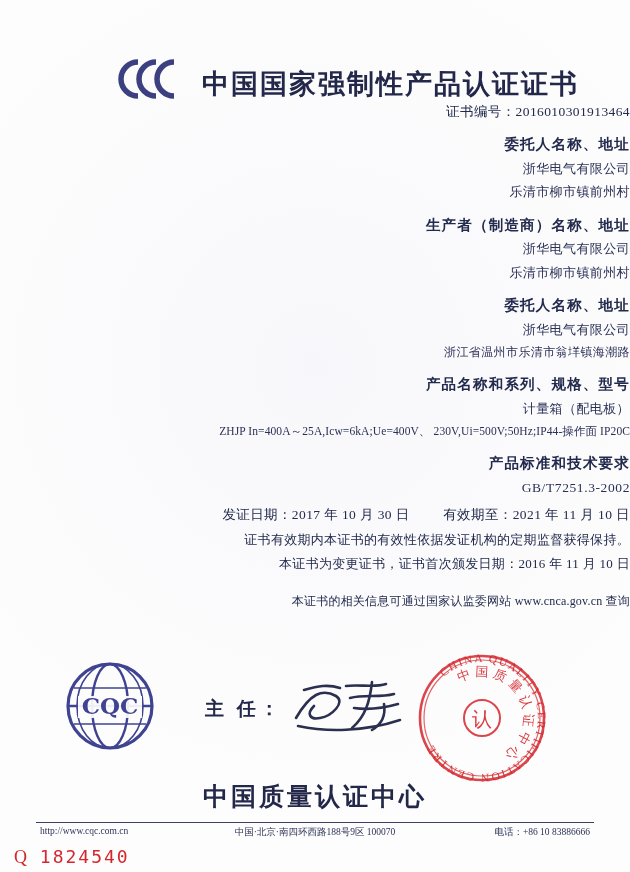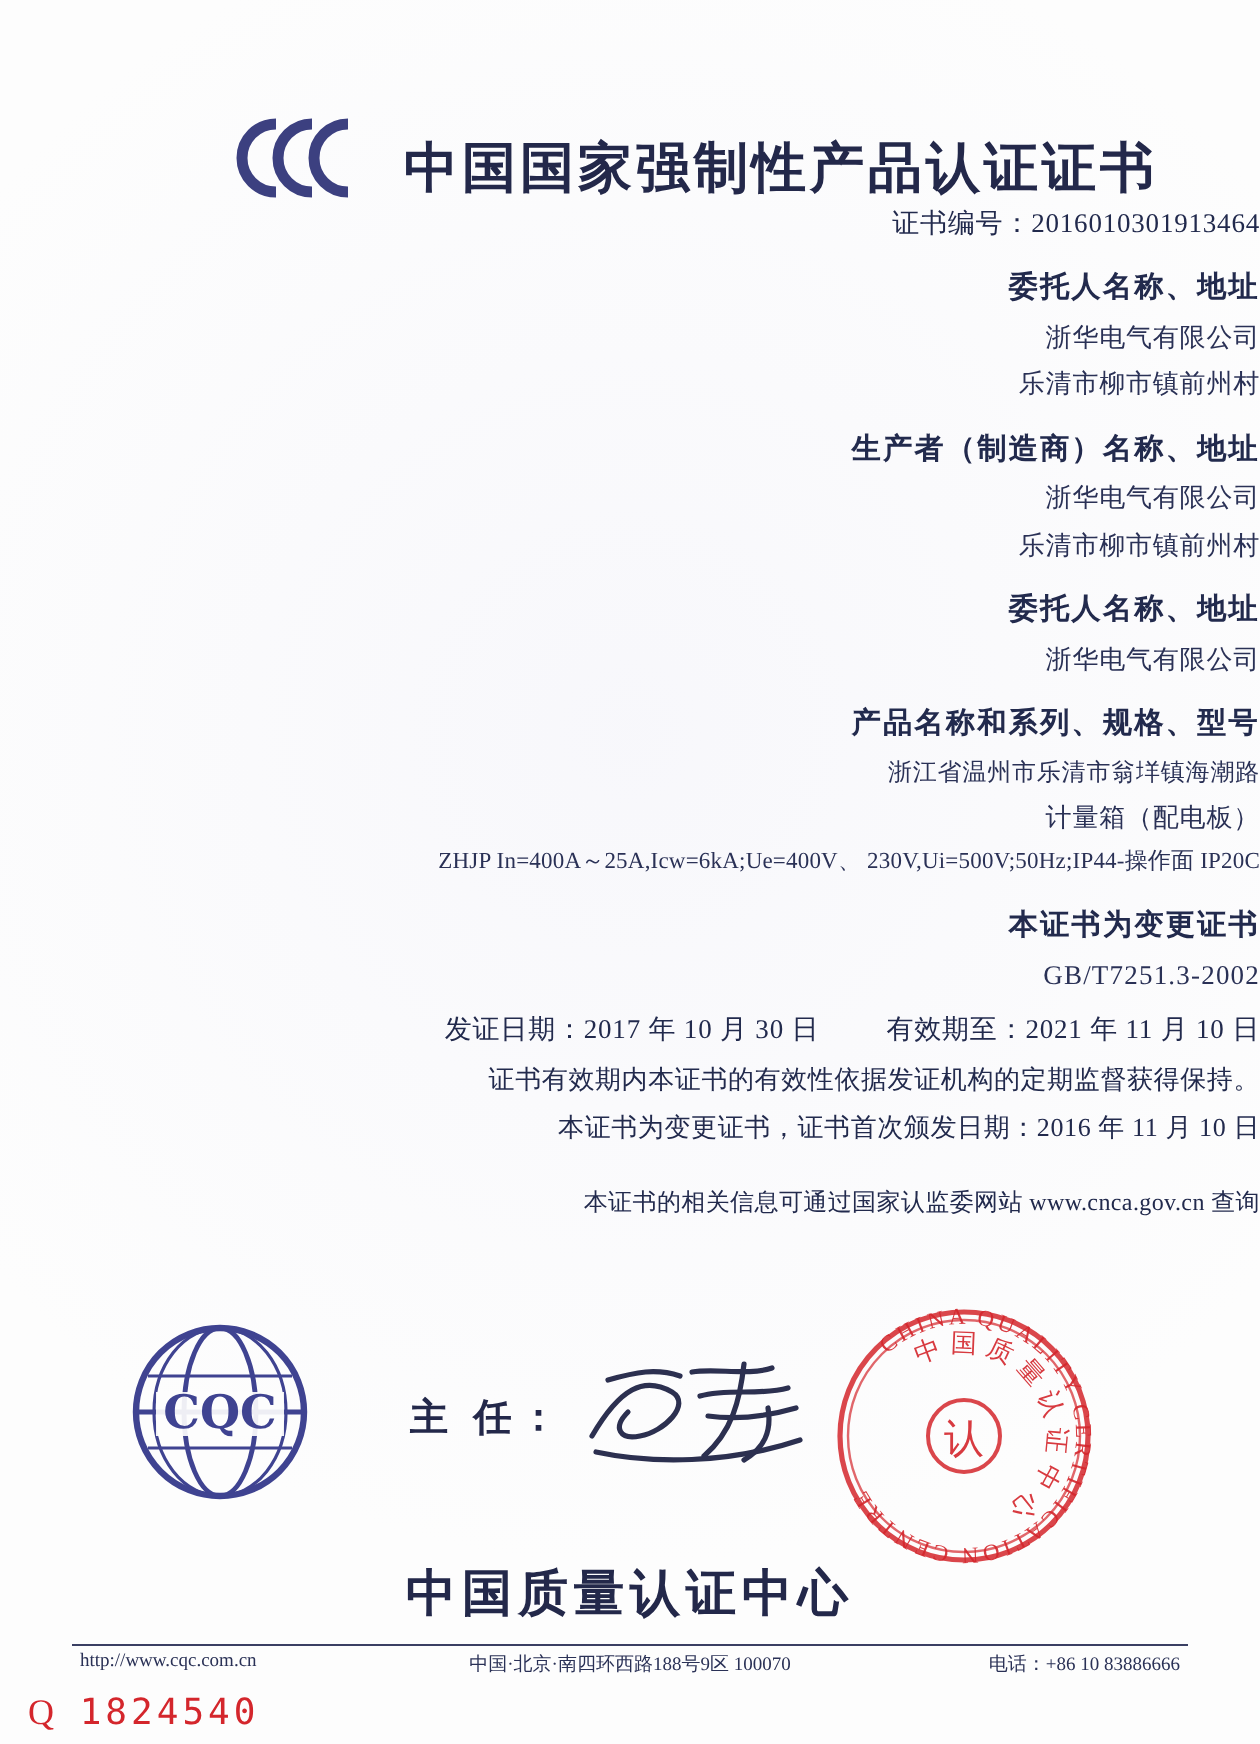--- a/index.html
+++ b/index.html
@@ -255,27 +255,27 @@
     <div class="line sec-head">委托人名称、地址</div>
     <div class="line sec-line">浙华电气有限公司</div>
     <div class="line sec-line">乐清市柳市镇前州村</div>
 
     <div class="line sec-head">生产者（制造商）名称、地址</div>
     <div class="line sec-line">浙华电气有限公司</div>
     <div class="line sec-line">乐清市柳市镇前州村</div>
 
     <div class="line sec-head">委托人名称、地址</div>
     <div class="line sec-line">浙华电气有限公司</div>
+    <div class="line sec-line small">浙江省温州市乐清市翁垟镇海潮路</div>
+
     <div class="line sec-head">产品名称和系列、规格、型号</div>
-
-    <div class="line sec-line small">浙江省温州市乐清市翁垟镇海潮路</div>
     <div class="line sec-line">计量箱（配电板）</div>
     <div class="line spec-line">ZHJP In=400A～25A,Icw=6kA;Ue=400V、 230V,Ui=500V;50Hz;IP44-操作面 IP20C</div>
 
-    <div class="line sec-head">本证书为变更证书</div>
+    <div class="line sec-head">产品标准和技术要求</div>
     <div class="line std-line">GB/T7251.3-2002</div>
 
 
     <div class="dates">
       <span>发证日期：2017 年 10 月 30 日</span>
       <span class="gap"></span>
       <span>有效期至：2021 年 11 月 10 日</span>
     </div>
 
     <div class="note">证书有效期内本证书的有效性依据发证机构的定期监督获得保持。</div>

